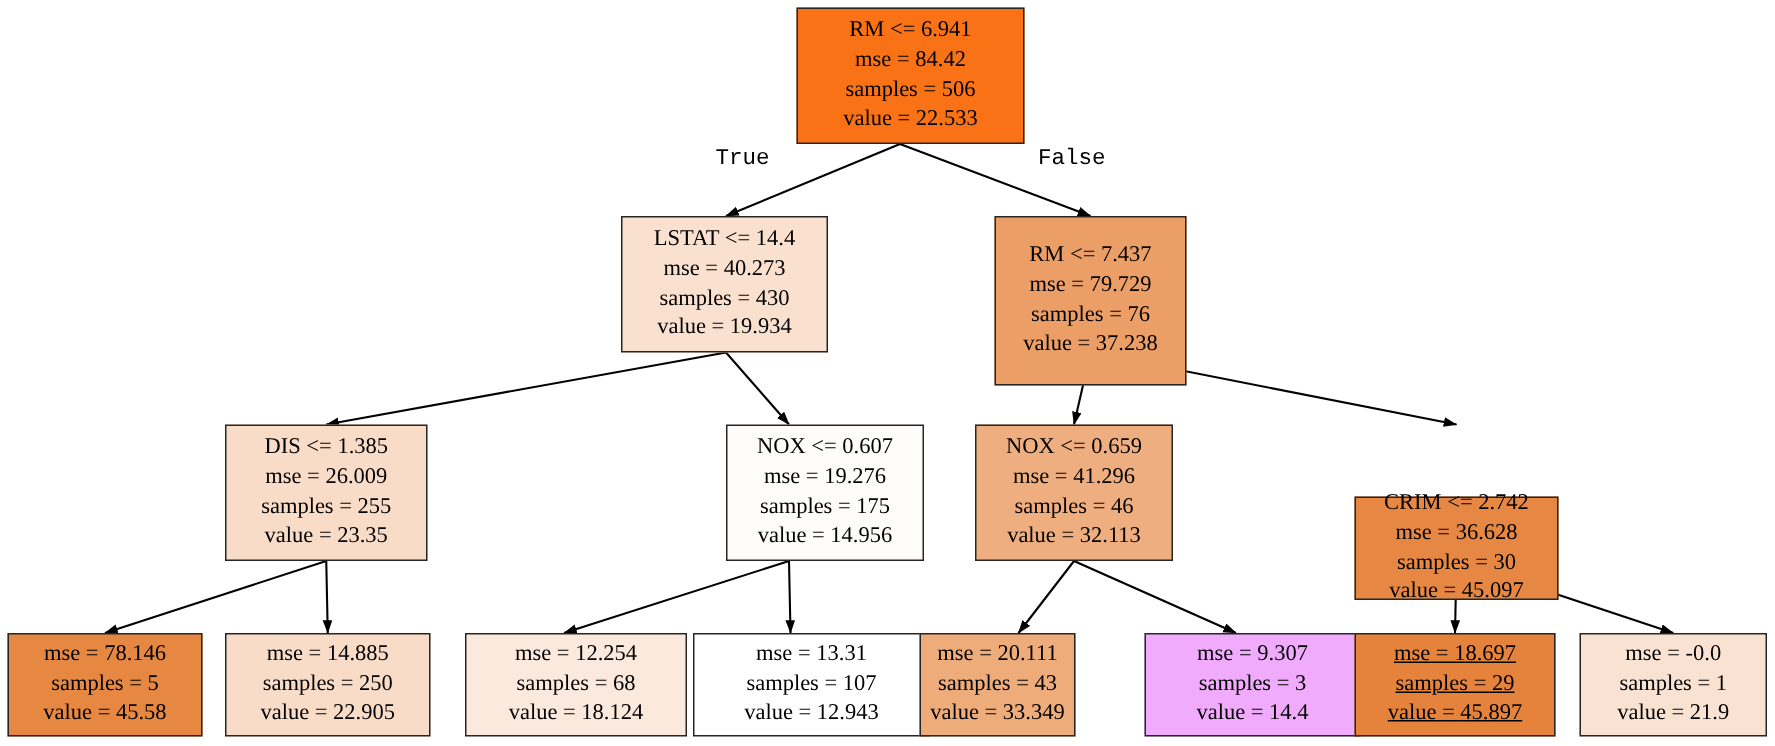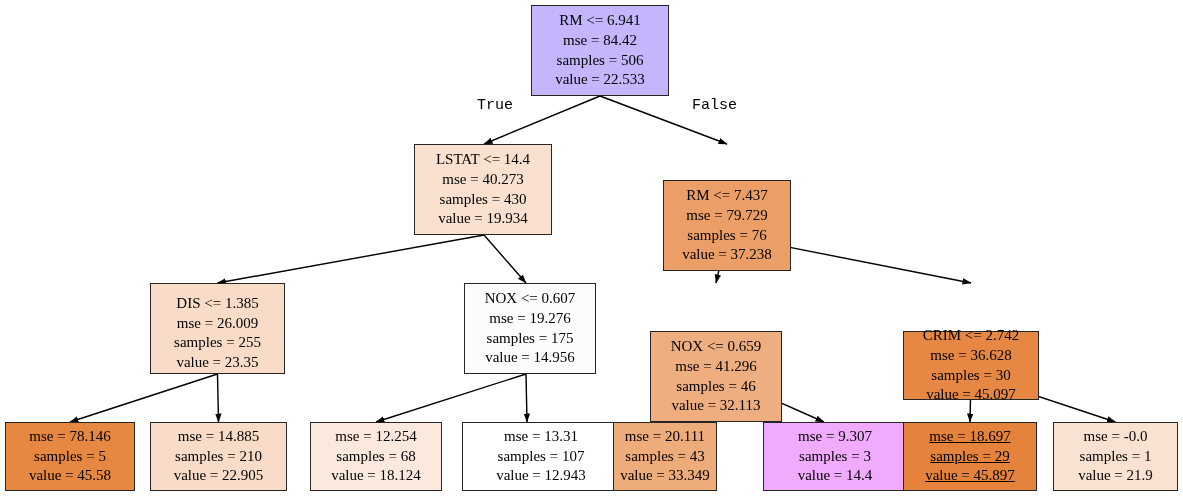--- a/index.html
+++ b/index.html
@@ -70,73 +70,73 @@
         <line x1="217.5" y1="374" x2="218.5" y2="422" marker-end="url(#arrow)"></line>
         <line x1="526" y1="374" x2="376" y2="422" marker-end="url(#arrow)"></line>
         <line x1="526" y1="374" x2="527" y2="422" marker-end="url(#arrow)"></line>
         <line x1="716" y1="374" x2="679" y2="422" marker-end="url(#arrow)"></line>
         <line x1="716" y1="374" x2="824" y2="422" marker-end="url(#arrow)"></line>
         <line x1="971" y1="374" x2="970" y2="422" marker-end="url(#arrow)"></line>
         <line x1="971" y1="374" x2="1115.5" y2="422" marker-end="url(#arrow)"></line>
       </g>
   </svg>
   <div id="node-layer">
-      <div class="node" style="left: 531px; top: 5px; width: 138px; height: 91px; background: #c4b5fd; border-color: rgb(38, 38, 38);">
+      <div class="node" style="left: 531px; top: 5px; width: 152px; height: 91px; background: #f97316; border-color: rgb(38, 38, 38);">
         <span class="line">RM &lt;= 6.941</span>
         <span class="line">mse = 84.42</span>
         <span class="line">samples = 506</span>
         <span class="line">value = 22.533</span>
       </div>
       <div class="node" style="left: 414px; top: 144px; width: 138px; height: 91px; background: rgb(249, 224, 207); border-color: rgb(38, 38, 38);">
         <span class="line">LSTAT &lt;= 14.4</span>
         <span class="line">mse = 40.273</span>
         <span class="line">samples = 430</span>
         <span class="line">value = 19.934</span>
       </div>
-      <div class="node" style="left: 663px; top: 144px; width: 128px; height: 91px; background: rgb(235, 158, 102); border-color: rgb(38, 38, 38); margin-top: 36px;">
+      <div class="node" style="left: 663px; top: 144px; width: 128px; height: 113px; background: rgb(235, 158, 102); border-color: rgb(38, 38, 38);">
         <span class="line">RM &lt;= 7.437</span>
         <span class="line">mse = 79.729</span>
         <span class="line">samples = 76</span>
         <span class="line">value = 37.238</span>
       </div>
-      <div class="node" style="left: 150px; top: 283px; width: 135px; height: 91px; background: rgb(248, 220, 199); border-color: rgb(38, 38, 38); justify-content: flex-end;">
+      <div class="node" style="left: 150px; top: 283px; width: 135px; height: 91px; background: rgb(248, 220, 199); border-color: rgb(38, 38, 38);">
         <span class="line">DIS &lt;= 1.385</span>
         <span class="line">mse = 26.009</span>
         <span class="line">samples = 255</span>
         <span class="line">value = 23.35</span>
       </div>
-      <div class="node" style="left: 464px; top: 283px; width: 132px; height: 91px; background: rgb(254, 252, 250); border-color: rgb(38, 38, 38);">
+      <div class="node" style="left: 484px; top: 283px; width: 132px; height: 91px; background: rgb(254, 252, 250); border-color: rgb(38, 38, 38);">
         <span class="line">NOX &lt;= 0.607</span>
         <span class="line">mse = 19.276</span>
         <span class="line">samples = 175</span>
         <span class="line">value = 14.956</span>
       </div>
-      <div class="node" style="left: 650px; top: 283px; width: 132px; height: 91px; background: rgb(238, 174, 127); border-color: rgb(38, 38, 38); margin-top: 48px;">
+      <div class="node" style="left: 650px; top: 283px; width: 132px; height: 91px; background: rgb(238, 174, 127); border-color: rgb(38, 38, 38);">
         <span class="line">NOX &lt;= 0.659</span>
         <span class="line">mse = 41.296</span>
         <span class="line">samples = 46</span>
         <span class="line">value = 32.113</span>
       </div>
       <div class="node" style="left: 903px; top: 283px; width: 136px; height: 69px; background: rgb(230, 136, 67); border-color: rgb(38, 38, 38); margin-top: 48px;">
         <span class="line">CRIM &lt;= 2.742</span>
         <span class="line">mse = 36.628</span>
         <span class="line">samples = 30</span>
         <span class="line">value = 45.097</span>
       </div>
       <div class="node" style="left: 5px; top: 422px; width: 130px; height: 69px; background: rgb(230, 135, 66); border-color: rgb(38, 38, 38);">
         <span class="line">mse = 78.146</span>
         <span class="line">samples = 5</span>
         <span class="line">value = 45.58</span>
       </div>
       <div class="node" style="left: 150px; top: 422px; width: 137px; height: 69px; background: rgb(248, 220, 200); border-color: rgb(38, 38, 38);">
         <span class="line">mse = 14.885</span>
-        <span class="line">samples = 210</span>
+        <span class="line">samples = 250</span>
         <span class="line">value = 22.905</span>
       </div>
-      <div class="node" style="left: 310px; top: 422px; width: 132px; height: 69px; background: rgb(251, 233, 221); border-color: rgb(38, 38, 38); justify-content: center;">
+      <div class="node" style="left: 310px; top: 422px; width: 148px; height: 69px; background: rgb(251, 233, 221); border-color: rgb(38, 38, 38); justify-content: center;">
         <span class="line">mse = 12.254</span>
         <span class="line">samples = 68</span>
         <span class="line">value = 18.124</span>
       </div>
       <div class="node" style="left: 462px; top: 422px; width: 158px; height: 69px; background: rgb(255, 255, 255); border-color: rgb(38, 38, 38);">
         <span class="line">mse = 13.31</span>
         <span class="line">samples = 107</span>
         <span class="line">value = 12.943</span>
       </div>
       <div class="node" style="left: 613px; top: 422px; width: 104px; height: 69px; background: rgb(238, 172, 123); border-color: rgb(38, 38, 38);">

